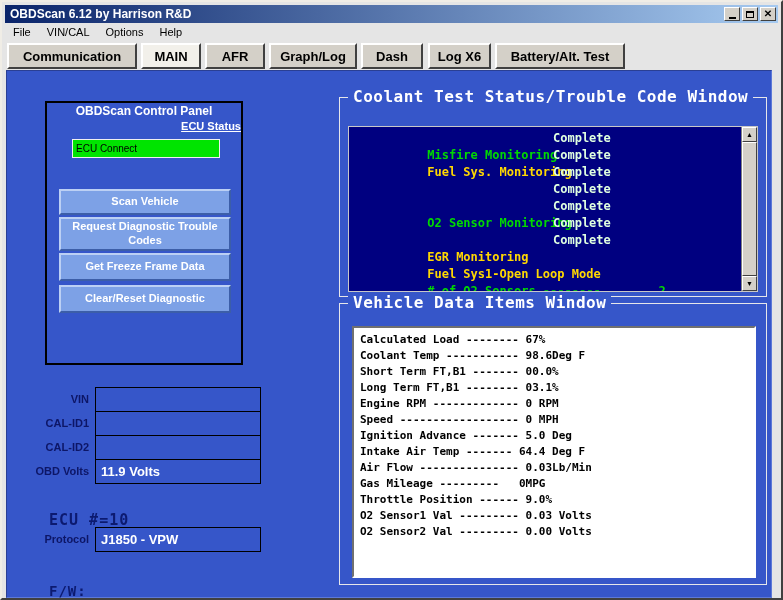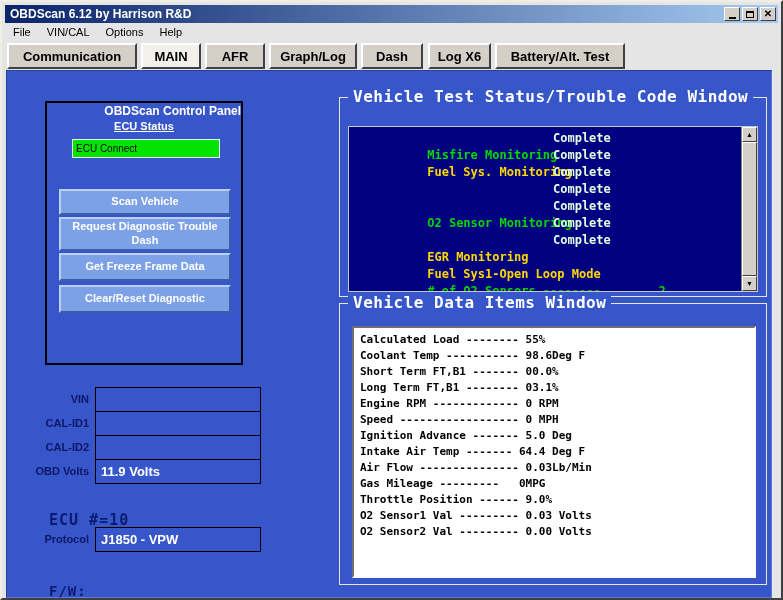--- a/index.html
+++ b/index.html
@@ -56,22 +56,22 @@
   .tab-6{left:490px;width:130px;}
 
   
   .client{
     position:absolute;left:4px;top:68px;width:766px;height:528px;
     background:#3656c9;border:1px solid;border-color:#2a3f94 #5d79d8 #5d79d8 #2a3f94;
   }
 
   
   .panel{position:absolute;left:38px;top:30px;width:198px;height:264px;border:2px solid #000;}
-  .panel-caption{position:absolute;top:1px;left:0;right:0;text-align:right;color:#fff;font-weight:bold;font-size:12px;}
-  .ecu-status{position:absolute;top:17px;left:0;right:0;text-align:center;color:#fff;font-weight:bold;font-size:11px;text-decoration:underline;}
+  .panel-caption{position:absolute;top:1px;left:0;right:0;text-align:center;color:#fff;font-weight:bold;font-size:12px;}
+  .ecu-status{position:absolute;top:17px;left:0;right:0;text-align:right;color:#fff;font-weight:bold;font-size:11px;text-decoration:underline;}
   .ecu-connect{
     position:absolute;left:25px;top:36px;width:148px;height:19px;
     background:#00e400;border:1px solid #f0f0f0;color:#000;
     font-size:10px;line-height:17px;padding-left:3px;
   }
   .pbtn{
     position:absolute;left:12px;width:172px;
     background:#7da1e6;border:2px solid;border-color:#bcd0f4 #3c5ea8 #3c5ea8 #bcd0f4;
     color:#fff;font-weight:bold;font-size:11px;line-height:1.25;
     display:flex;align-items:center;justify-content:center;text-align:center;
@@ -174,21 +174,21 @@
     <button class="tab tab-6">Battery/Alt. Test</button>
   </div>
 
   <div class="client">
 
     <div class="panel">
       <div class="panel-caption">OBDScan Control Panel</div>
       <div class="ecu-status">ECU Status</div>
       <div class="ecu-connect">ECU Connect</div>
       <button class="pbtn pbtn-0">Scan Vehicle</button>
-      <button class="pbtn pbtn-1">Request Diagnostic Trouble Dash</button>
+      <button class="pbtn pbtn-1">Request Diagnostic Trouble Codes</button>
       <button class="pbtn pbtn-2">Get Freeze Frame Data</button>
       <button class="pbtn pbtn-3">Clear/Reset Diagnostic</button>
     </div>
 
     <div class="field-row fr-0">
       <div class="field-label">VIN</div>
       <div class="field-box"></div>
     </div>
     <div class="field-row fr-1">
       <div class="field-label">CAL-ID1</div>
@@ -204,21 +204,21 @@
     </div>
     <div class="field-row fr-4">
       <div class="field-label">Protocol</div>
       <div class="field-box">J1850 - VPW</div>
     </div>
 
     <div class="ecu-num mono">ECU #=10</div>
     <div class="fw mono">F/W:</div>
 
     <div class="group group-1">
-      <div class="group-caption mono">Vehicle Test Status/Trouble Code Window</div>
+      <div class="group-caption mono">Coolant Test Status/Trouble Code Window</div>
       <div class="ts-list mono">
         <div class="ts-row">
           <span class="ts-name" style="color: rgb(0, 216, 0);">Misfire Monitoring</span>
           <span class="ts-status" style="color: rgb(224, 255, 224);">Complete</span>
         </div>
         <div class="ts-row">
           <span class="ts-name" style="color: rgb(255, 216, 0);">Fuel Sys. Monitoring</span>
           <span class="ts-status" style="color: rgb(224, 255, 224);">Complete</span>
         </div>
         <div class="ts-row">
@@ -254,21 +254,21 @@
           <button class="sb-btn sb-up">▲</button>
           <div class="sb-thumb"></div>
           <button class="sb-btn sb-down">▼</button>
         </div>
       </div>
     </div>
 
     <div class="group group-2">
       <div class="group-caption mono">Vehicle Data Items Window</div>
       <div class="di-list mono">
-        <div class="di-row">Calculated Load -------- 55%</div>
+        <div class="di-row">Calculated Load -------- 67%</div>
         <div class="di-row">Coolant Temp ----------- 98.6Deg F</div>
         <div class="di-row">Short Term FT,B1 ------- 00.0%</div>
         <div class="di-row">Long Term FT,B1 -------- 03.1%</div>
         <div class="di-row">Engine RPM ------------- 0 RPM</div>
         <div class="di-row">Speed ------------------ 0 MPH</div>
         <div class="di-row">Ignition Advance ------- 5.0 Deg</div>
         <div class="di-row">Intake Air Temp ------- 64.4 Deg F</div>
         <div class="di-row">Air Flow --------------- 0.03Lb/Min</div>
         <div class="di-row">Gas Mileage ---------   0MPG</div>
         <div class="di-row">Throttle Position ------ 9.0%</div>

